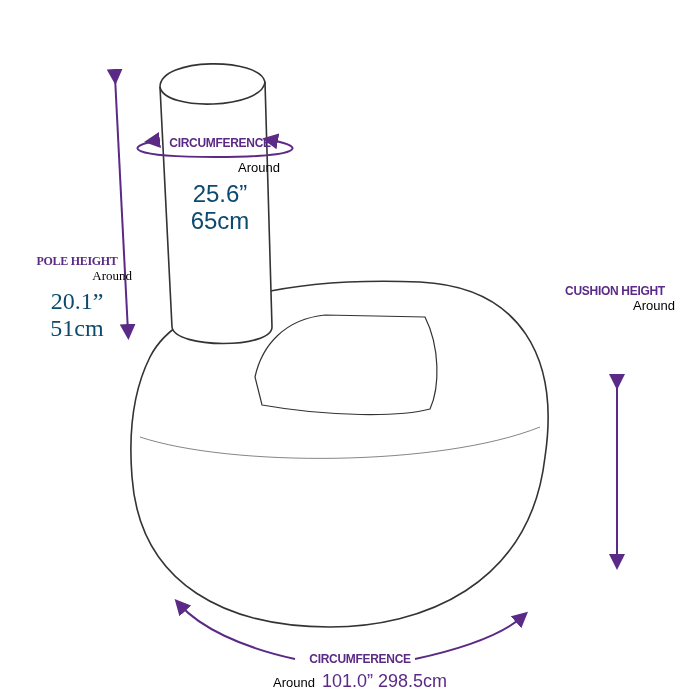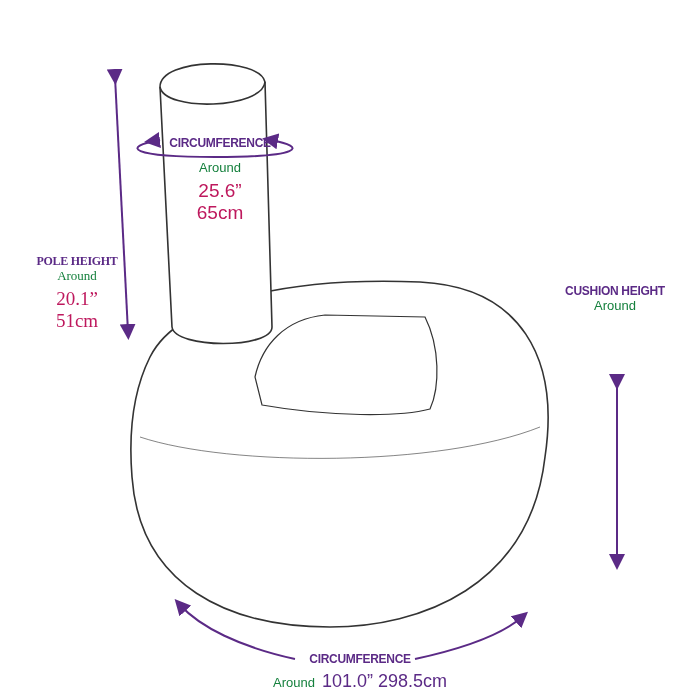--- a/index.html
+++ b/index.html
@@ -1,22 +1,22 @@
 <!DOCTYPE html>
 <html><head>
   <meta charset="utf-8">
   <style>
     html, body { margin: 0; padding: 0; background: #ffffff; }
     body { width: 700px; height: 700px; position: relative; overflow: hidden;
            font-family: "Liberation Sans", sans-serif; color: #5b2a86; }
     .stage { position: absolute; left: 0; top: 11px; width: 700px; height: 600px; margin-top: 16px; }
     .label { position: absolute; text-align: center; line-height: 1.15; }
     .title { font-weight: bold; font-size: 12px; letter-spacing: -0.3px; }
-    .around { font-size: 13px; color: #15803d; }
-    .value { font-size: 19px; color: #be185d; }
+    .around { font-size: 13px; color: #000000; text-align: right; }
+    .value { font-size: 24px; color: #0c4a6e; }
     #pole-circ { left: 160px; top: 110px; width: 120px; }
     #pole-height { left: 22px; top: 228px; width: 110px; font-family: Liberation Serif, serif; }
     #cushion-height { left: 555px; top: 258px; width: 120px; }
     #cushion-circ { left: 240px; top: 626px; width: 240px; }
     #cushion-circ .row { font-size: 18px; }
     #cushion-circ .row .around { font-size: 13px; margin-right: 2px; }
   </style>
 </head>
 <body>
 

